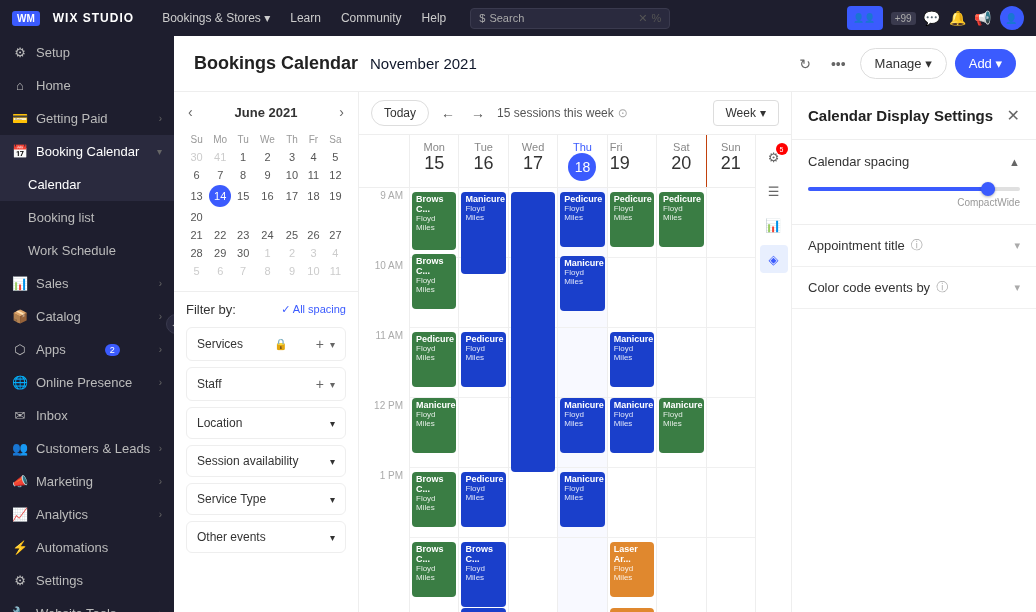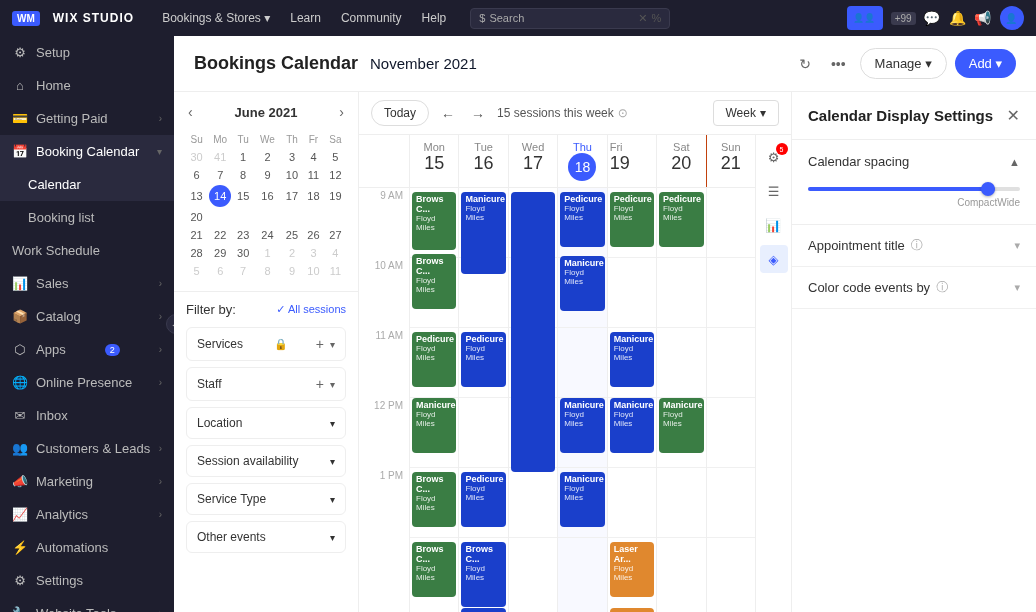--- a/index.html
+++ b/index.html
@@ -163,21 +163,21 @@
         <span class="sidebar-icon">📅</span>
         <span>Booking Calendar</span>
         <span class="arrow">▾</span>
       </div>
       <div class="sidebar-item active" style="padding-left:28px;">
         <span>Calendar</span>
       </div>
       <div class="sidebar-item" style="padding-left:28px;">
         <span>Booking list</span>
       </div>
-      <div class="sidebar-item" style="padding-left:12px;">
+      <div class="sidebar-item" style="padding-left:28px;">
         <span>Work Schedule</span>
       </div>
       <div class="sidebar-item">
         <span class="sidebar-icon">📊</span>
         <span>Sales</span>
         <span class="arrow">›</span>
       </div>
       <div class="sidebar-item">
         <span class="sidebar-icon">📦</span>
         <span>Catalog</span>
@@ -326,21 +326,21 @@
                 <td class="other-month">10</td>
                 <td class="other-month">11</td>
               </tr>
             </tbody>
               </table>
           </div>
 
           <div class="filter-section">
             <div class="filter-header">
               <span>Filter by:</span>
-              <span class="filter-all">✓ All sessions</span>
+              <span class="filter-all">✓ All spacing</span>
             </div>
 
             <div class="filter-group">
               <div class="filter-group-header">
                 <span>Services</span>
                 <span style="color:#aaa; font-size:11px; margin-left:3px;">🔒</span>
                 <div class="filter-group-actions">
                   <span class="filter-add">+</span>
                   <span class="filter-chevron">▾</span>
                 </div>

